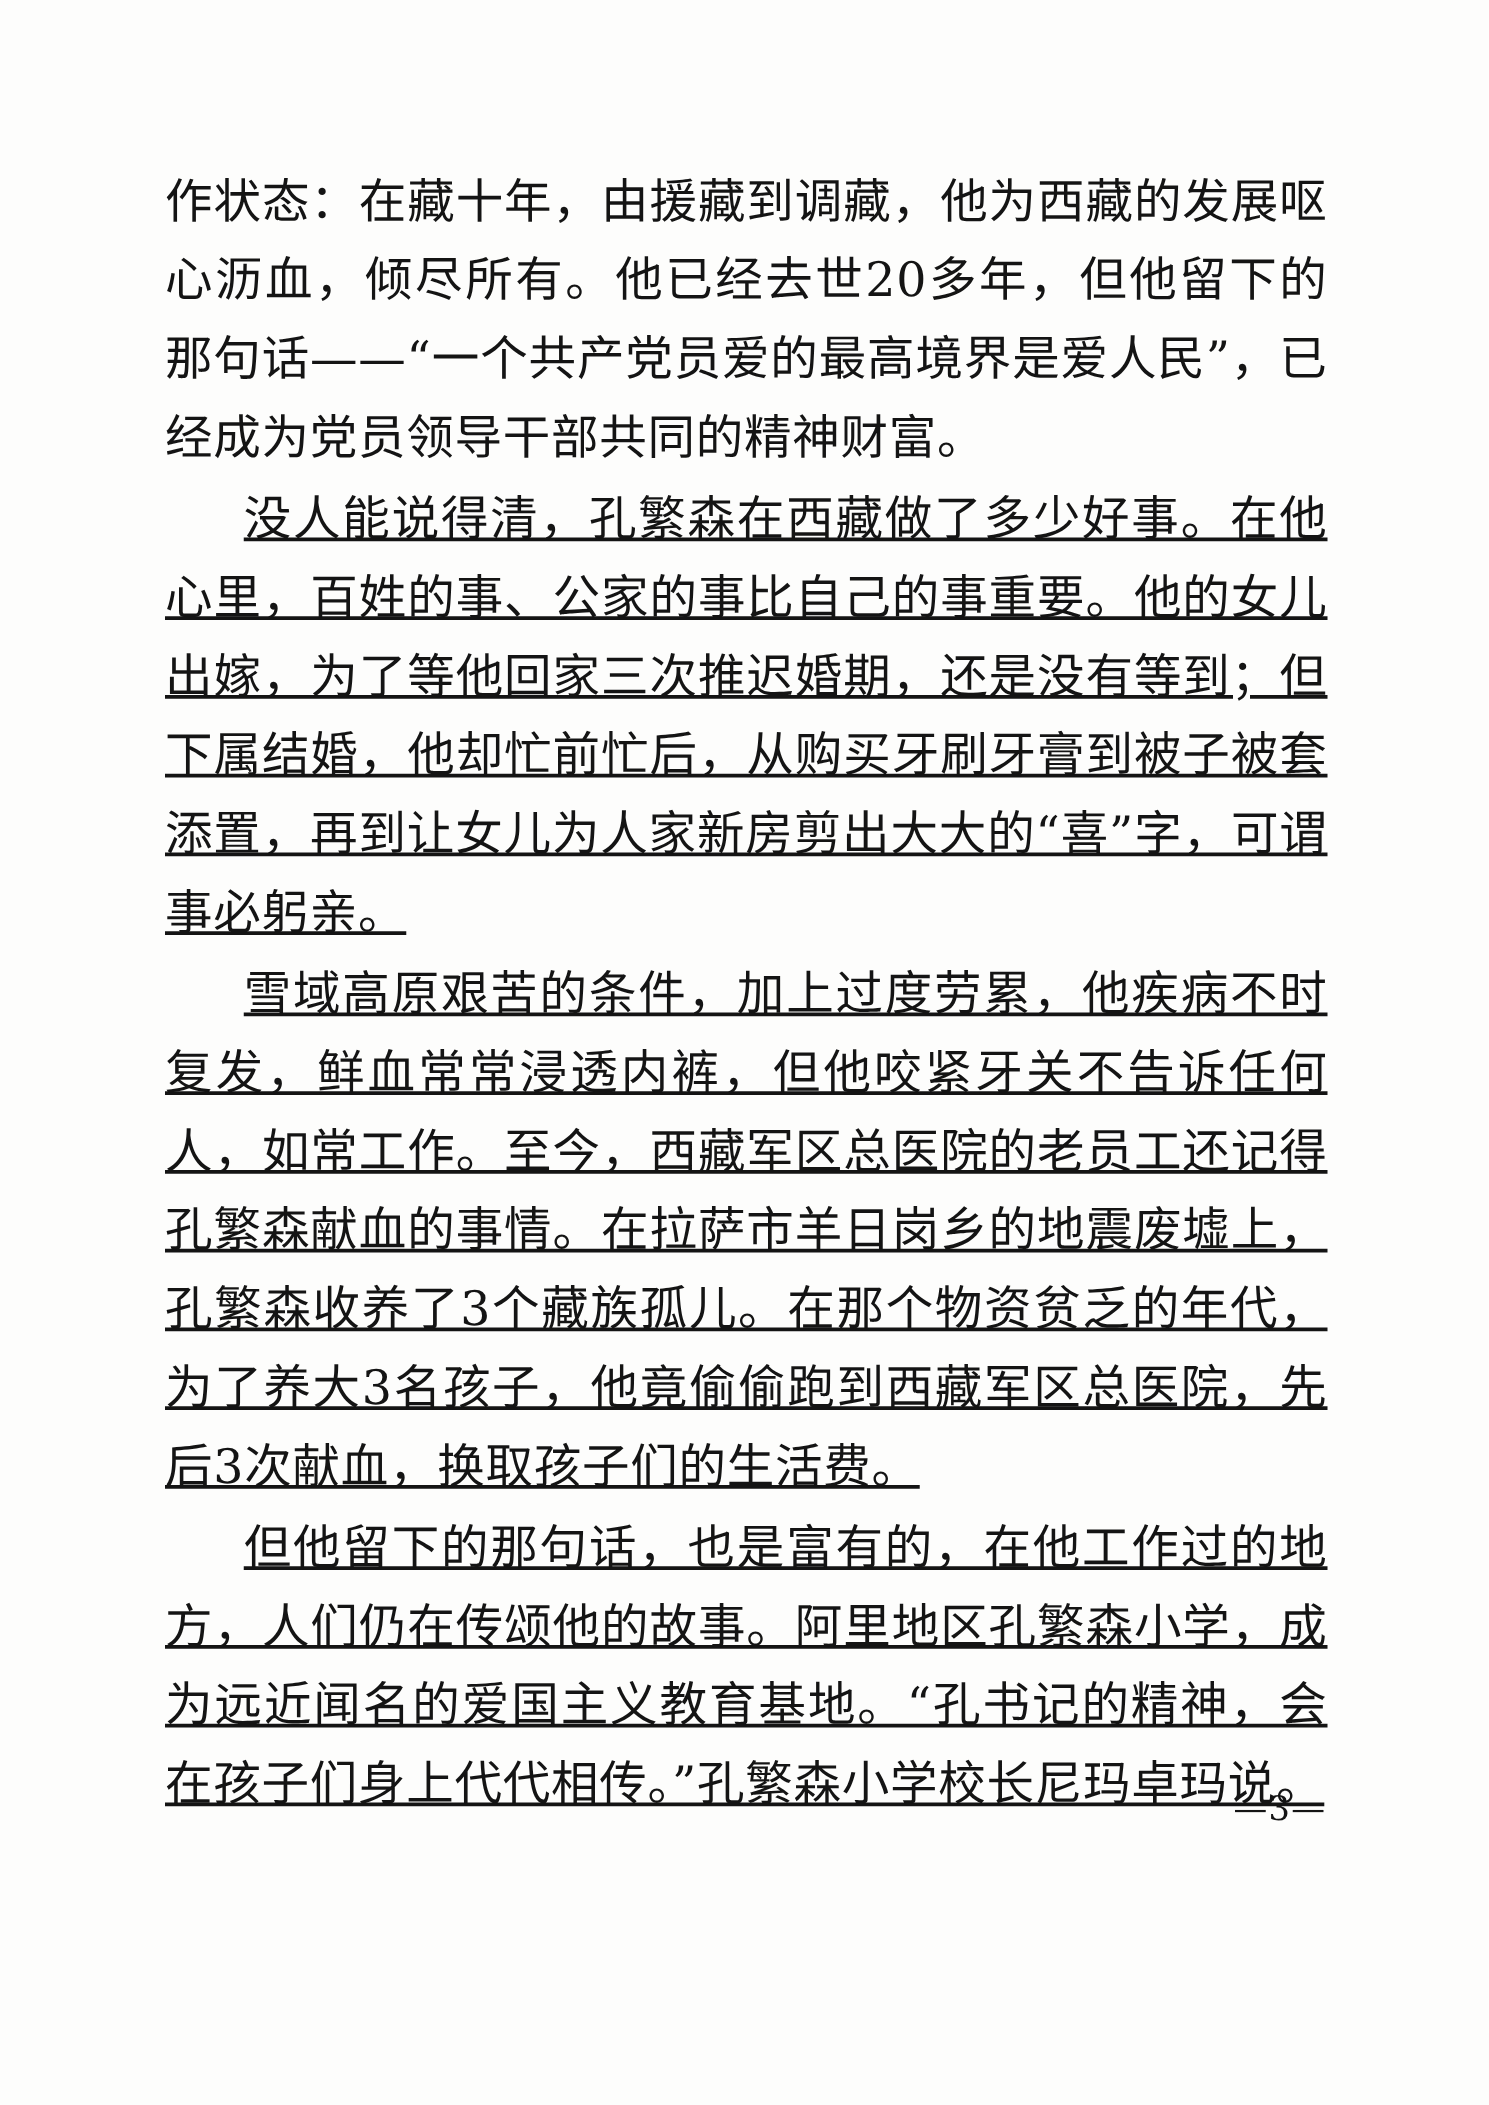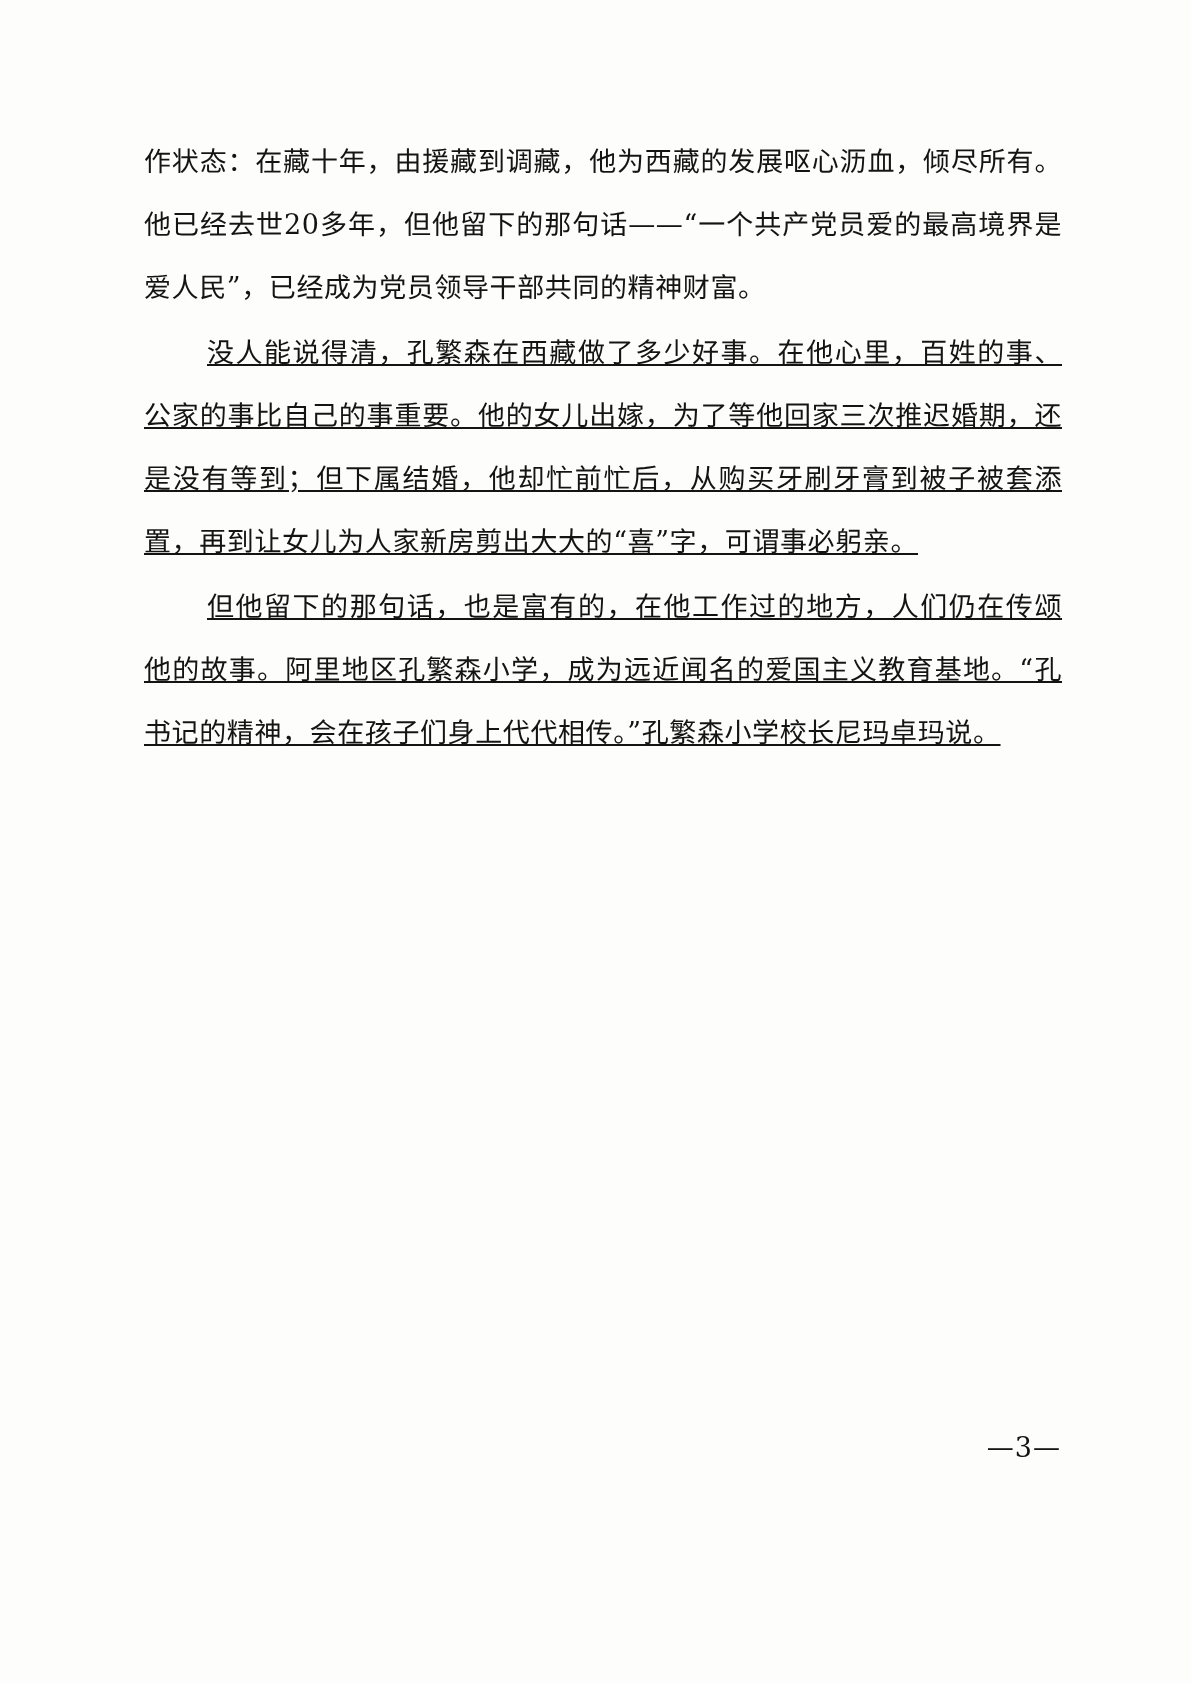--- a/index.html
+++ b/index.html
@@ -18,26 +18,26 @@
     font-family: "DejaVu Serif", "Liberation Serif", serif;
     color: #111111;
   }
   .content {
     position: absolute;
     left: 132px;
     top: 130px;
     width: 930px;
   }
   .para {
-    font-size: 27px;
+    font-size: 38px;
     line-height: 63px;
     letter-spacing: 0.6px;
     text-align: justify;
     text-justify: inter-character;
-    margin: 0 0 2px 12px;
+    margin: 0 0 2px 0;
     word-break: break-all;
     color: #141414;
   }
   .indent2 {
     text-indent: 63px;
     text-decoration: underline;
   }
   .indent3 {
     text-indent: 94px;
   }
@@ -52,18 +52,19 @@
   }
 </style>
 </head>
 <body>
 
 <div class="page">
 
   <div class="content">
     <p class="para">作状态：在藏十年，由援藏到调藏，他为西藏的发展呕心沥血，倾尽所有。他已经去世20多年，但他留下的那句话——“一个共产党员爱的最高境界是爱人民”，已经成为党员领导干部共同的精神财富。</p>
     <p class="para indent2">没人能说得清，孔繁森在西藏做了多少好事。在他心里，百姓的事、公家的事比自己的事重要。他的女儿出嫁，为了等他回家三次推迟婚期，还是没有等到；但下属结婚，他却忙前忙后，从购买牙刷牙膏到被子被套添置，再到让女儿为人家新房剪出大大的“喜”字，可谓事必躬亲。</p>
+    <p class="para indent2">雪域高原艰苦的条件，加上过度劳累，他疾病不时复发，鲜血常常浸透内裤，但他咬紧牙关不告诉任何人，如常工作。至今，西藏军区总医院的老员工还记得孔繁森献血的事情。在拉萨市羊日岗乡的地震废墟上，孔繁森收养了3个藏族孤儿。在那个物资贫乏的年代，为了养大3名孩子，他竟偷偷跑到西藏军区总医院，先后3次献血，换取孩子们的生活费。</p>
     <p class="para indent2">但他留下的那句话，也是富有的，在他工作过的地方，人们仍在传颂他的故事。阿里地区孔繁森小学，成为远近闻名的爱国主义教育基地。“孔书记的精神，会在孩子们身上代代相传。”孔繁森小学校长尼玛卓玛说。</p>
   </div>
 
   <div class="page-number">—3—</div>
 
 </div>
 
 </body></html>

